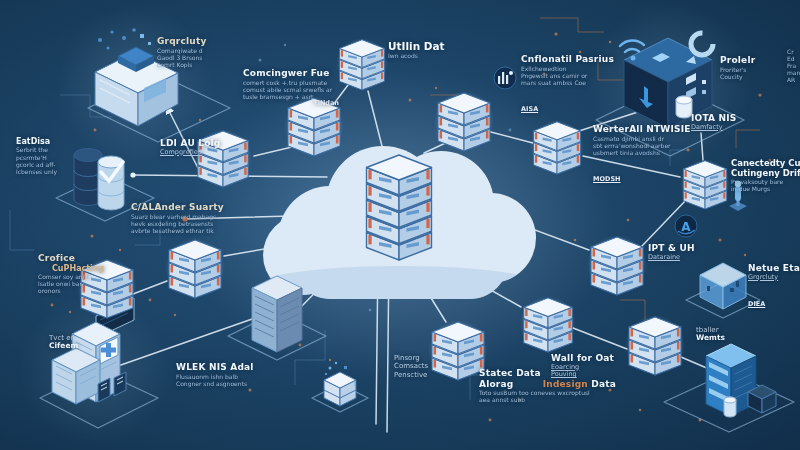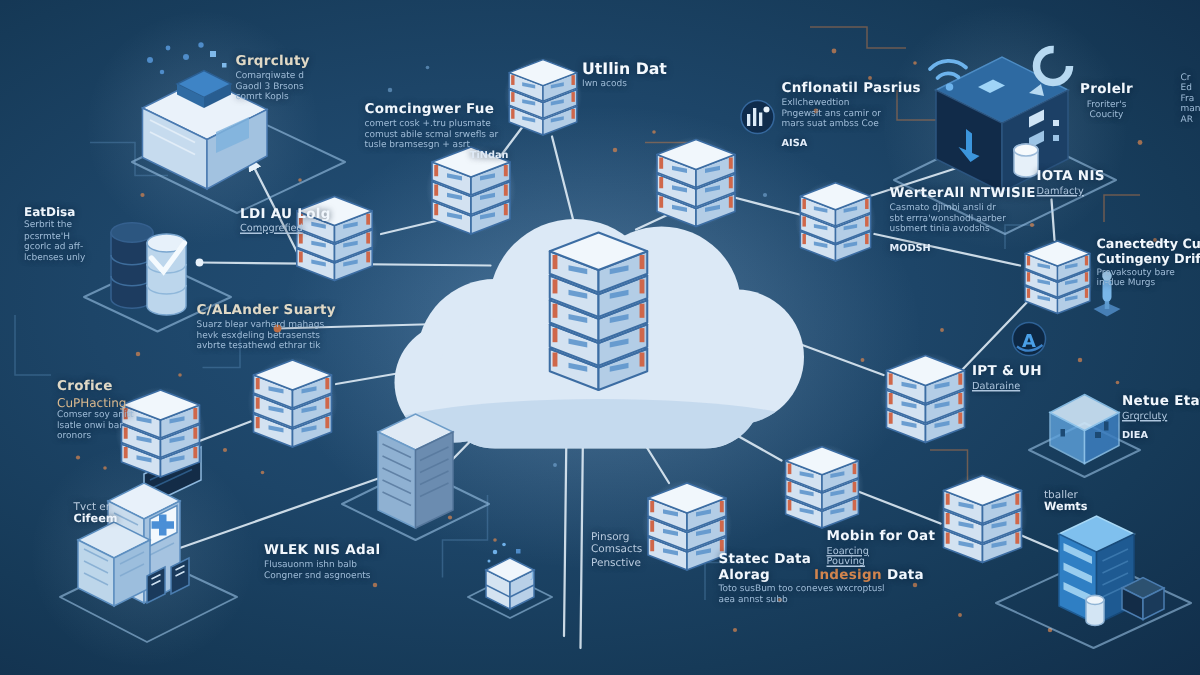--- a/index.html
+++ b/index.html
@@ -10,24 +10,24 @@
   }
   svg{position:absolute;left:0;top:0;}
   #labels-layer{position:absolute;left:0;top:0;width:800px;height:450px;pointer-events:none;}
   .label{position:absolute;line-height:1.18;text-shadow:0 0 4px rgba(8,28,50,.65);}
   .ln{white-space:nowrap;display:block;}
   .t1 {font-size:9px;  font-weight:bold; color:#f1f7fd; letter-spacing:.2px;}
   .t1s{font-size:8.5px;font-weight:bold; color:#f1f7fd;}
   .t1w{font-size:9px;  font-weight:bold; color:#e0d9c6; letter-spacing:.2px;}
   .t2 {font-size:10.5px;font-weight:bold;color:#f4f9fe;}
   .t3 {font-size:8px;  font-weight:bold; color:#eef5fc;}
-  .t3o{font-size:8px;  font-weight:normal; color:#d9b98f;}
+  .t3o{font-size:8px;  font-weight:bold; color:#d9b98f;margin-left:14px;}
   .sub {font-size:6px;  color:#9fbcd8;}
   .sub2{font-size:6.5px;color:#aec6de;text-decoration:underline;}
-  .subB{font-size:6.5px;font-weight:bold;color:#e4eefa;margin-top:6px;}
+  .subB{font-size:6.5px;font-weight:bold;color:#e4eefa;margin-top:20px;text-decoration:underline;}
   .subB2{font-size:7.5px;font-weight:bold;color:#eef5fc;}
   .grey{font-size:7px;color:#b9cbdf;}
   .tind{font-size:6.5px;font-weight:bold;color:#dfeaf6;text-align:right;}
   .acc{color:#d2854e;padding-left:26px;}
   .conn{stroke:rgba(234,244,253,.85);stroke-width:1.5;stroke-linecap:round;}
   .dotW{fill:#e8f2fb;} .dotO{fill:#d07a4c;}
   .plat{fill:none;stroke:rgba(165,205,240,.55);stroke-width:1.3;stroke-linejoin:round;}
   .trace{fill:none;stroke-width:1;}
   .trace.o{stroke:rgba(195,122,70,.5);} .trace.b{stroke:rgba(90,140,185,.4);}
   .odot{fill:rgba(205,130,80,.75);} .bdot{fill:rgba(120,170,215,.6);}
@@ -432,21 +432,21 @@
         <div class="ln t2"><span>UtIlin Dat</span></div>
         <div class="ln sub"><span>Iwn acods</span></div>
       </div>
       <div class="label" style="left: 521px; top: 54px;">
         <div class="ln t1"><span>Cnflonatil Pasrius</span></div>
         <div class="ln sub"><span>Exllchewedtion</span></div>
         <div class="ln sub"><span>Pngewsit ans camir or</span></div>
         <div class="ln sub"><span>mars suat ambss Coe</span></div>
         <div class="ln subB"><span>AISA</span></div>
       </div>
-      <div class="label" style="left: 720px; top: 55px; text-align: center;">
+      <div class="label" style="left: 720px; top: 55px;">
         <div class="ln t1"><span>Prolelr</span></div>
         <div class="ln sub"><span>Froriter's</span></div>
         <div class="ln sub"><span>Coucity</span></div>
       </div>
       <div class="label" style="left: 691px; top: 113px;">
         <div class="ln t1"><span>IOTA NIS</span></div>
         <div class="ln sub2"><span>Damfacty</span></div>
       </div>
       <div class="label" style="left: 593px; top: 124px;">
         <div class="ln t1"><span>WerterAll NTWISIE</span></div>
@@ -499,21 +499,21 @@
         <div class="ln grey"><span>Comsacts</span></div>
         <div class="ln grey"><span>Pensctive</span></div>
       </div>
       <div class="label" style="left: 479px; top: 368px;">
         <div class="ln t1"><span>Statec Data</span></div>
         <div class="ln t1"><span>Alorag </span><span class="acc">Indesign</span><span> Data</span></div>
         <div class="ln sub"><span>Toto susBum too coneves wxcroptusl</span></div>
         <div class="ln sub"><span>aea annst subb</span></div>
       </div>
       <div class="label" style="left: 551px; top: 353px;">
-        <div class="ln t1"><span>Mobin for Oat</span></div>
+        <div class="ln t1"><span>Wall for Oat</span></div>
         <div class="ln sub2"><span>Eoarcing</span></div>
         <div class="ln sub2"><span>Pouving</span></div>
       </div>
       <div class="label" style="left: 648px; top: 243px;">
         <div class="ln t1"><span>IPT &amp; UH</span></div>
         <div class="ln sub2"><span>Dataraine</span></div>
       </div>
       <div class="label" style="left: 748px; top: 263px;">
         <div class="ln t1"><span>Netue Etat</span></div>
         <div class="ln sub2"><span>Grqrcluty</span></div>

